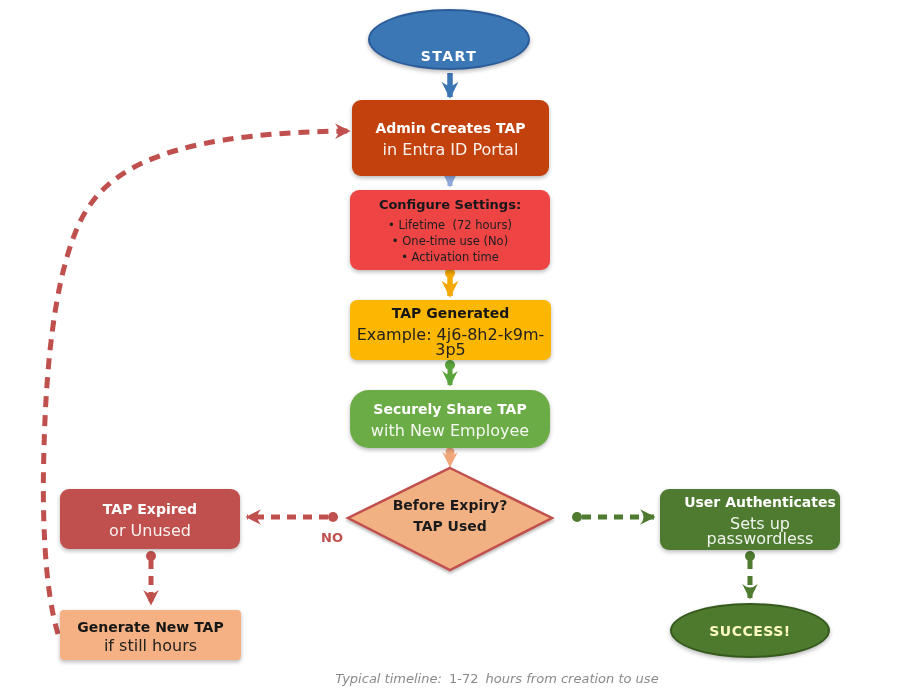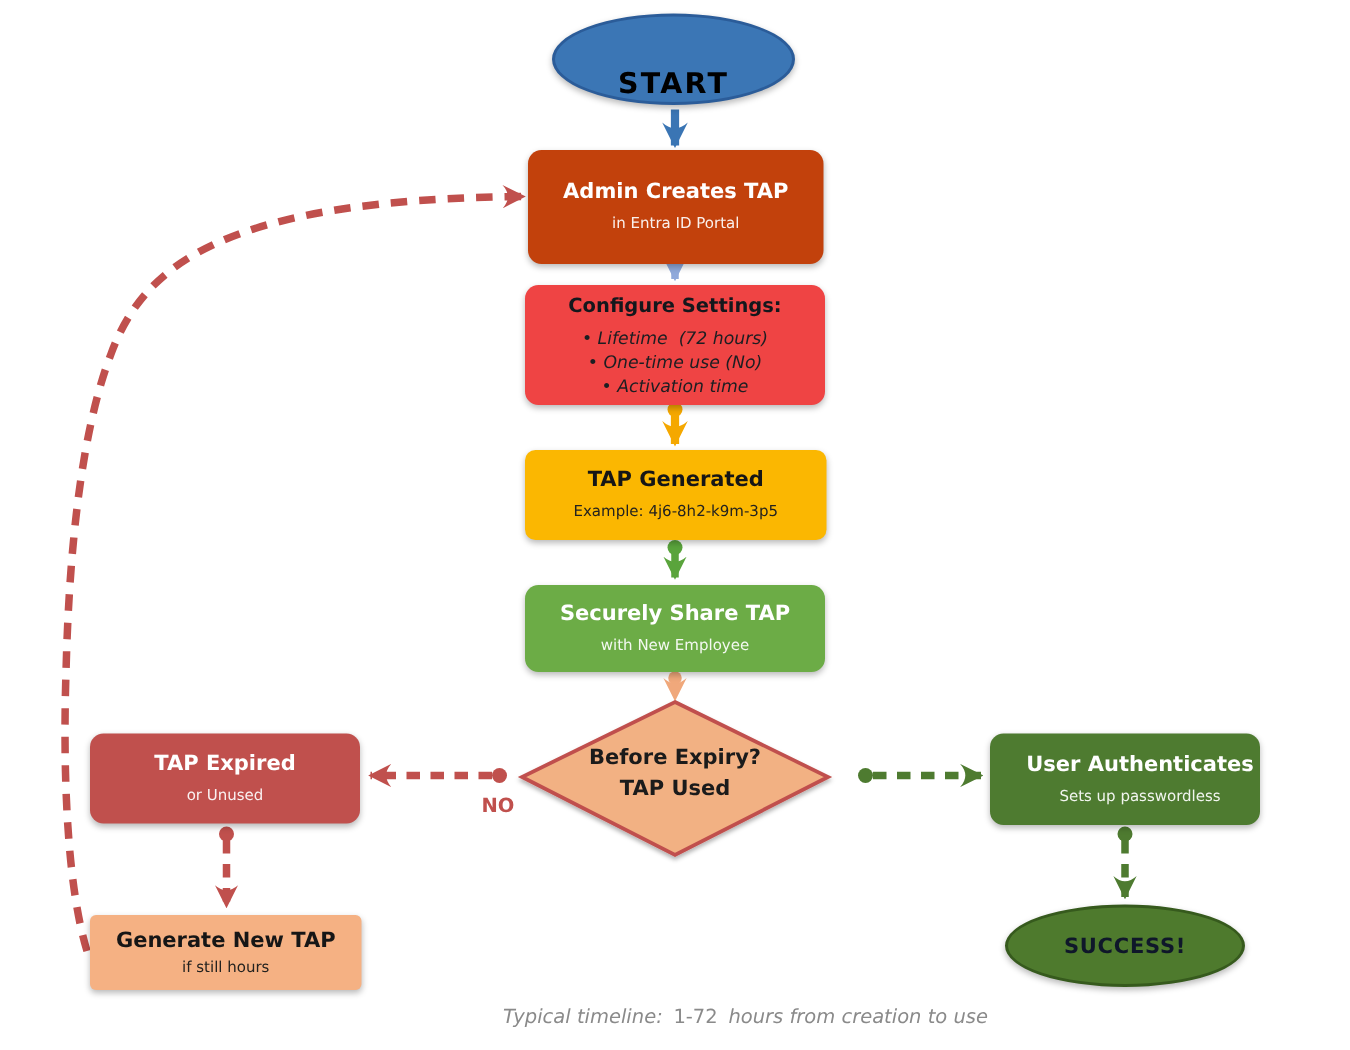--- a/index.html
+++ b/index.html
@@ -7,40 +7,40 @@
     position:relative;width:900px;height:700px;background:#ffffff;
     font-family:"DejaVu Sans","Liberation Sans",sans-serif;overflow:hidden;
   }
   .layer{position:absolute;left:0;top:0;}
   .node{
     position:absolute;display:flex;flex-direction:column;align-items:center;
     justify-content:center;text-align:center;border-radius:9px;
     box-shadow:0 2px 4px rgba(0,0,0,.28);box-sizing:border-box;
   }
   .node .t{font-weight:bold;font-size:14px;line-height:18px;}
-  .node .s{font-size:10px;line-height:15px;margin-top:5px;}
+  .node .s{font-size:16px;line-height:15px;margin-top:5px;}
   .ellipse{border-radius:50%;}
   .white .t{color:#ffffff;}
   .white .s{color:rgba(255,255,255,.92);}
   .dark .t{color:#161616;}
   .dark .s{color:#23221f;}
 
   .n-start{left:368px;top:9px;width:162px;height:61px;background:#3B76B5;border:2px solid #2B5C99;}
-  .n-start .t{font-size:19px;letter-spacing:1.5px;color:#000000;margin-top:32px;}
+  .n-start .t{font-size:14px;letter-spacing:1.5px;color:#ffffff;margin-top:32px;}
   .n-admin{left:352px;top:100px;width:197px;height:76px;background:#c2410c;}
   .n-config{left:350px;top:190px;width:200px;height:80px;background:#ef4444;}
   .n-config .t{font-size:13px;color:#14171c;margin-bottom:3px;}
-  .n-config .b{font-size:11.5px;line-height:16px;color:#1c1e22;white-space:pre;font-style:italic;}
+  .n-config .b{font-size:11.5px;line-height:16px;color:#1c1e22;white-space:pre;}
   .n-tapgen{left:350px;top:300px;width:201px;height:60px;background:#FBB701;border-radius:7px;}
-  .n-share{left:350px;top:390px;width:200px;height:58px;background:#6CAC46;}
+  .n-share{left:350px;top:390px;width:200px;height:58px;background:#6CAC46;border-radius:19px;}
   .n-expired{left:60px;top:489px;width:180px;height:60px;background:#C0504D;}
   .n-generate{left:60px;top:610px;width:181px;height:50px;background:#F5B183;border-radius:4px;}
   .n-auth{left:660px;top:489px;width:180px;height:61px;background:#4E7B30;padding-left:20px;}
   .n-success{left:670px;top:603px;width:160px;height:55px;background:#4E7A2D;border:2.5px solid #365A1D;}
-  .n-success .t{letter-spacing:.5px;color:#0f172a;text-align:center;}
+  .n-success .t{letter-spacing:.5px;color:#fef9c3;text-align:center;}
 
   .diamond-label{
     position:absolute;left:366px;top:495px;width:168px;text-align:center;
     font-weight:bold;font-size:14px;line-height:21px;color:#1b1b1b;
   }
   .edge-label-no{
     position:absolute;left:314px;top:530px;width:36px;text-align:center;
     font-weight:bold;font-size:13px;color:#C0504D;
   }
   .caption{

